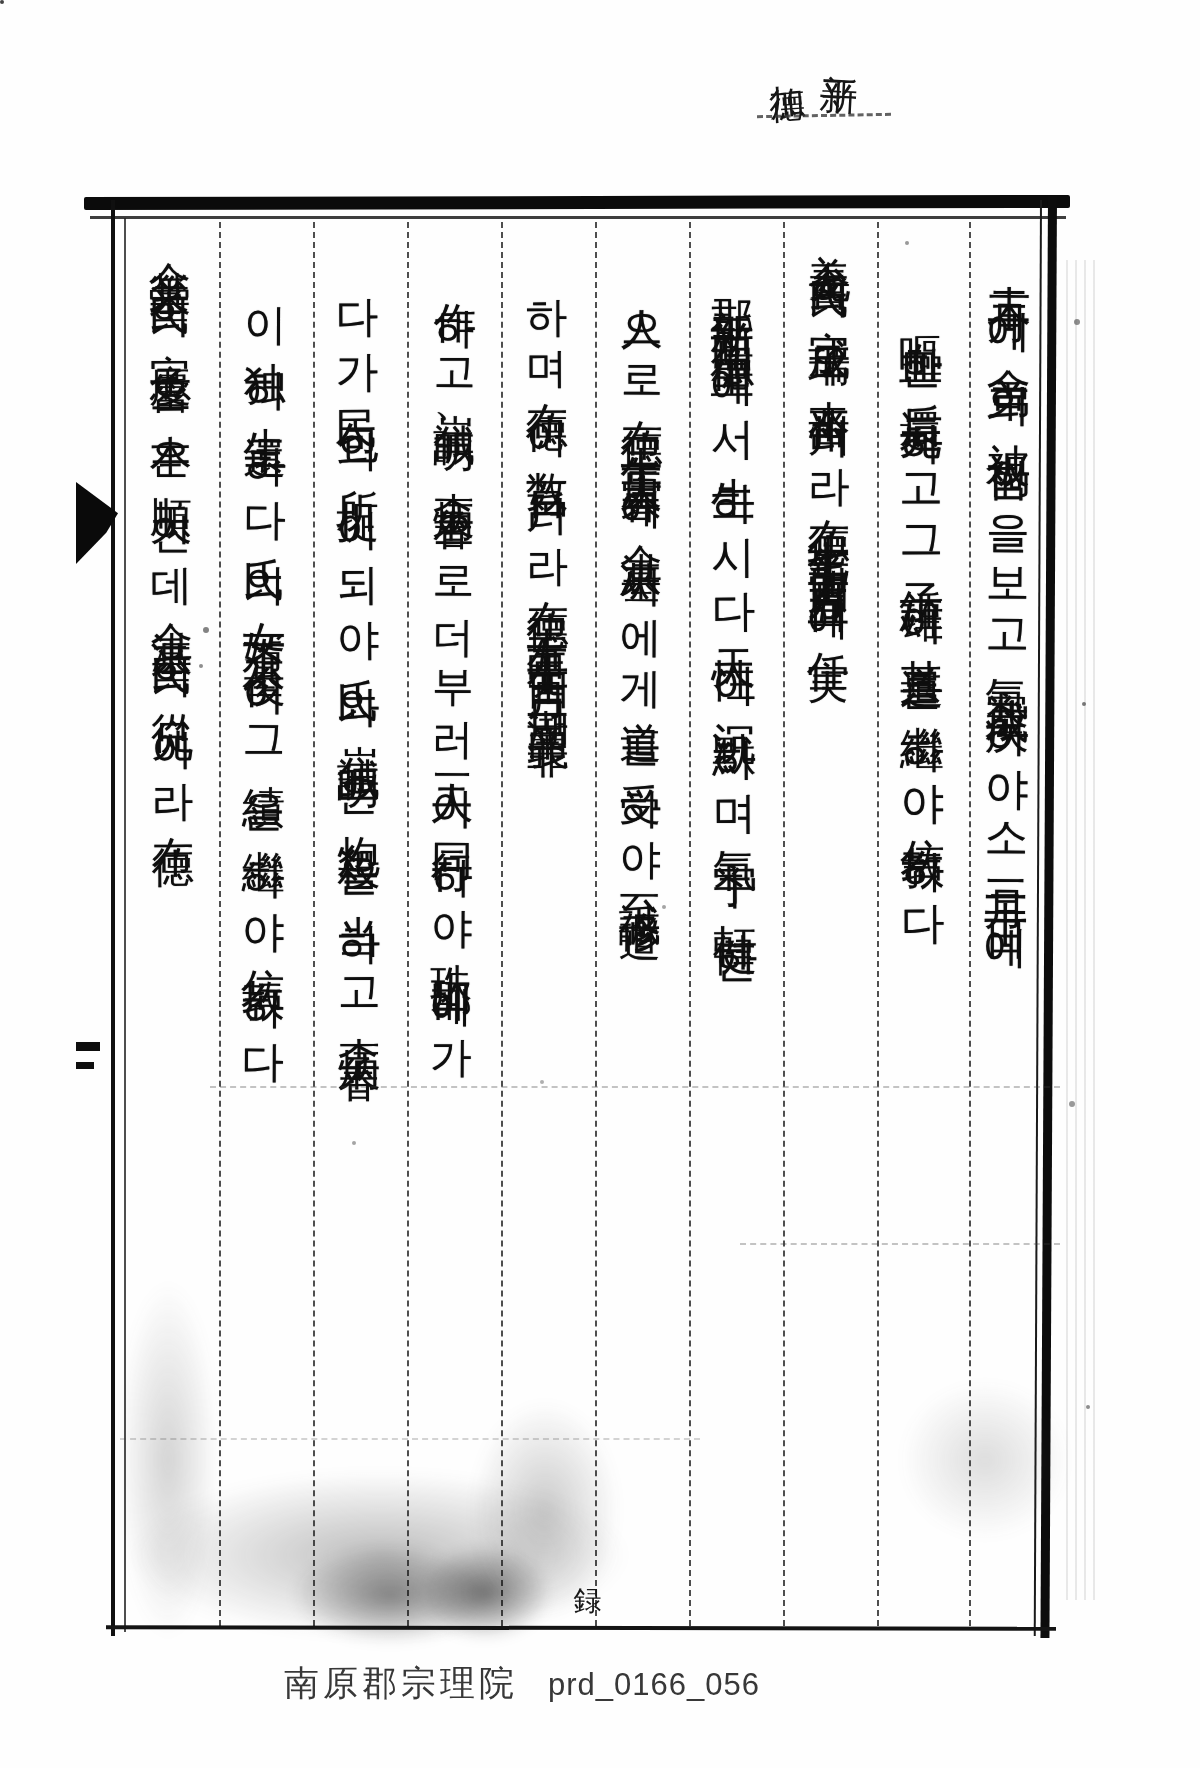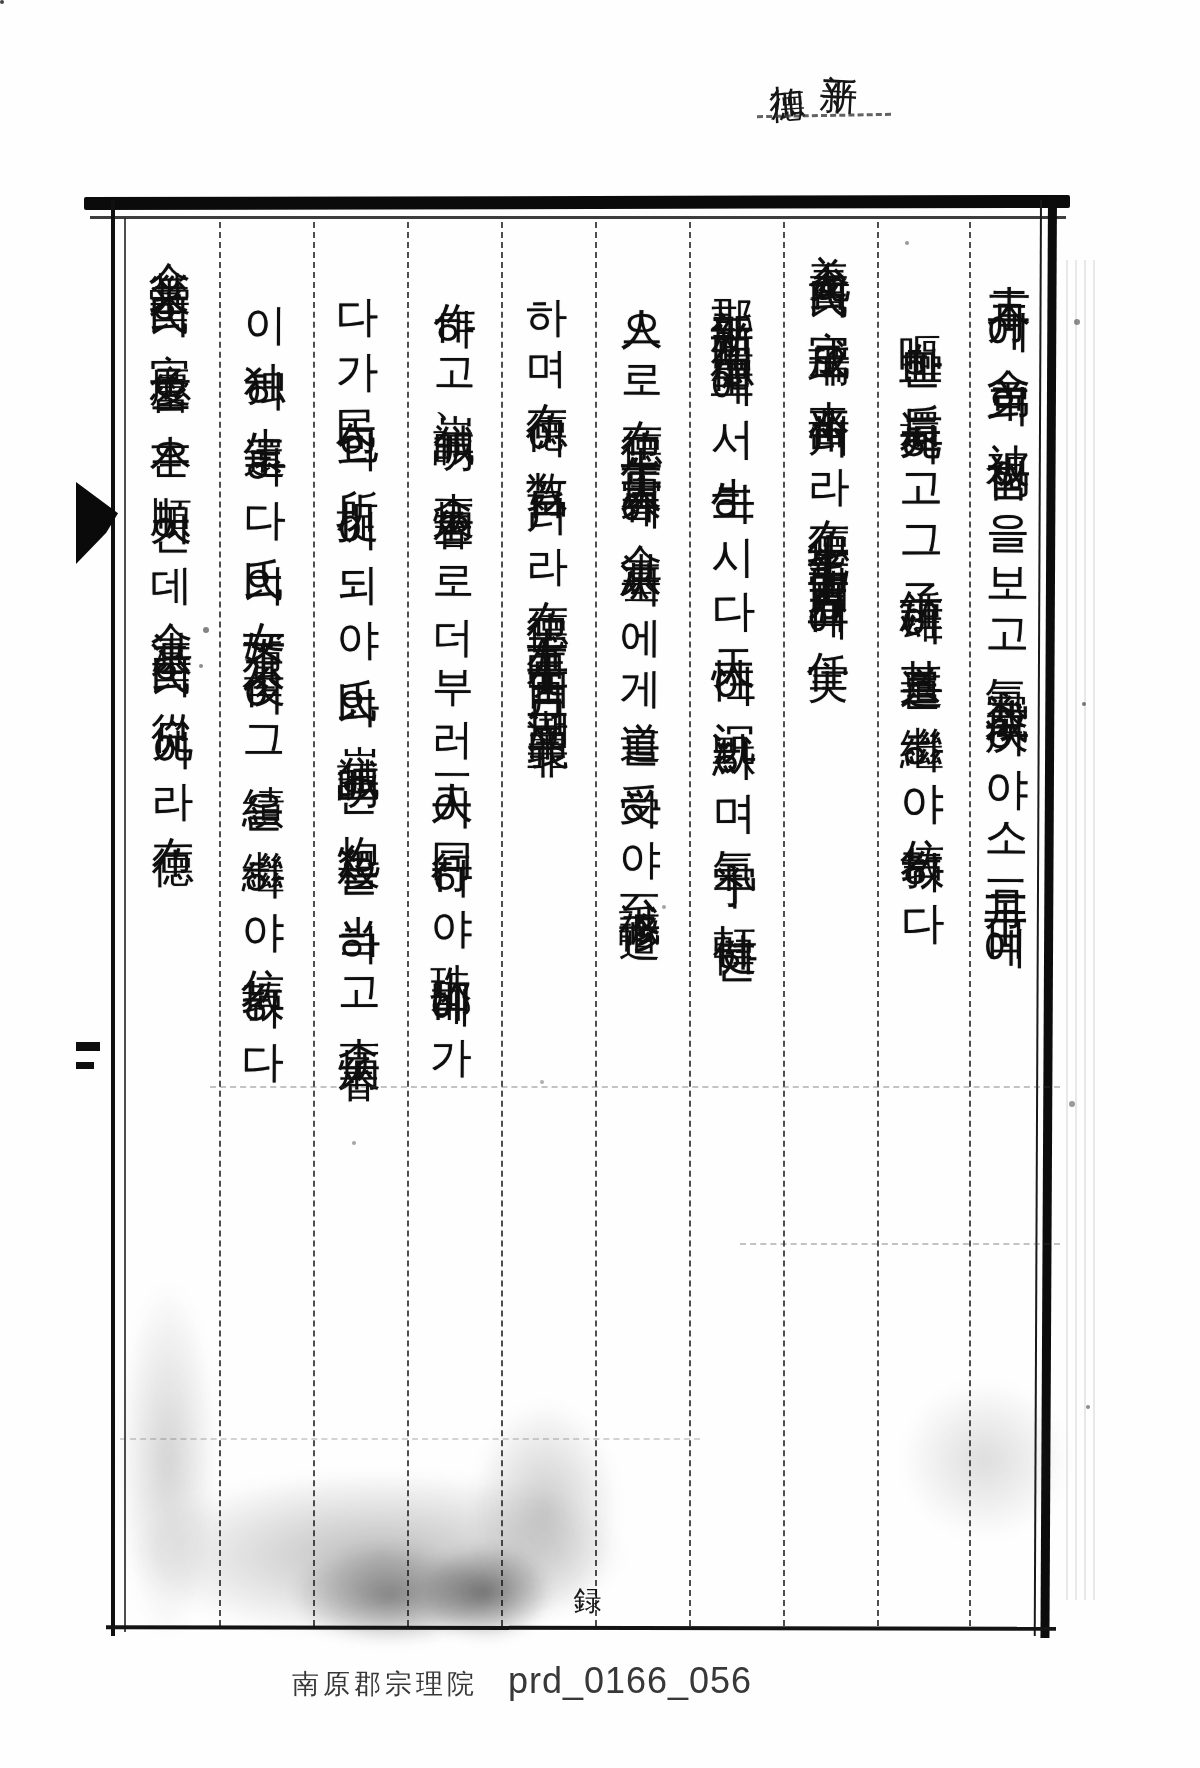--- a/index.html
+++ b/index.html
@@ -67,22 +67,22 @@
     box-shadow: 1075px 320px 0 1px rgba(30,30,30,.5), 1082px 702px 0 0 rgba(30,30,30,.6),
                 1070px 1102px 0 1px rgba(30,30,30,.45), 1086px 1405px 0 0 rgba(30,30,30,.5),
                 204px 628px 0 1px rgba(30,30,30,.55), 199px 664px 0 0 rgba(30,30,30,.5),
                 662px 905px 0 0 rgba(30,30,30,.4), 352px 1141px 0 0 rgba(30,30,30,.4),
                 905px 241px 0 0 rgba(30,30,30,.45), 540px 1080px 0 0 rgba(30,30,30,.35); }
   .streaks{ position:absolute; left:1066px; top:260px; width:30px; height:1340px; opacity:.25;
     background:repeating-linear-gradient(90deg, rgba(80,80,80,.5) 0 2px, transparent 2px 9px); }
   
   .footer{ position:absolute; left:0; top:1660px; width:100%; text-align:center;
     transform:translateX(-78px); font-family:"Liberation Sans", sans-serif; color:#383838; }
-  .footer .t{ font-size:27px; letter-spacing:4px; margin-right:30px; }
-  .footer .c{ font-size:36px; letter-spacing:1px; }
+  .footer .t{ font-size:35px; letter-spacing:4px; margin-right:30px; }
+  .footer .c{ font-size:31px; letter-spacing:1px; }
 </style>
 </head>
 <body>
 
 <div class="page">
 
   <div>
     <div class="anno anno-right">新平</div>
     <div class="anno anno-left">加德</div>
     <div class="anno-underline"></div>

